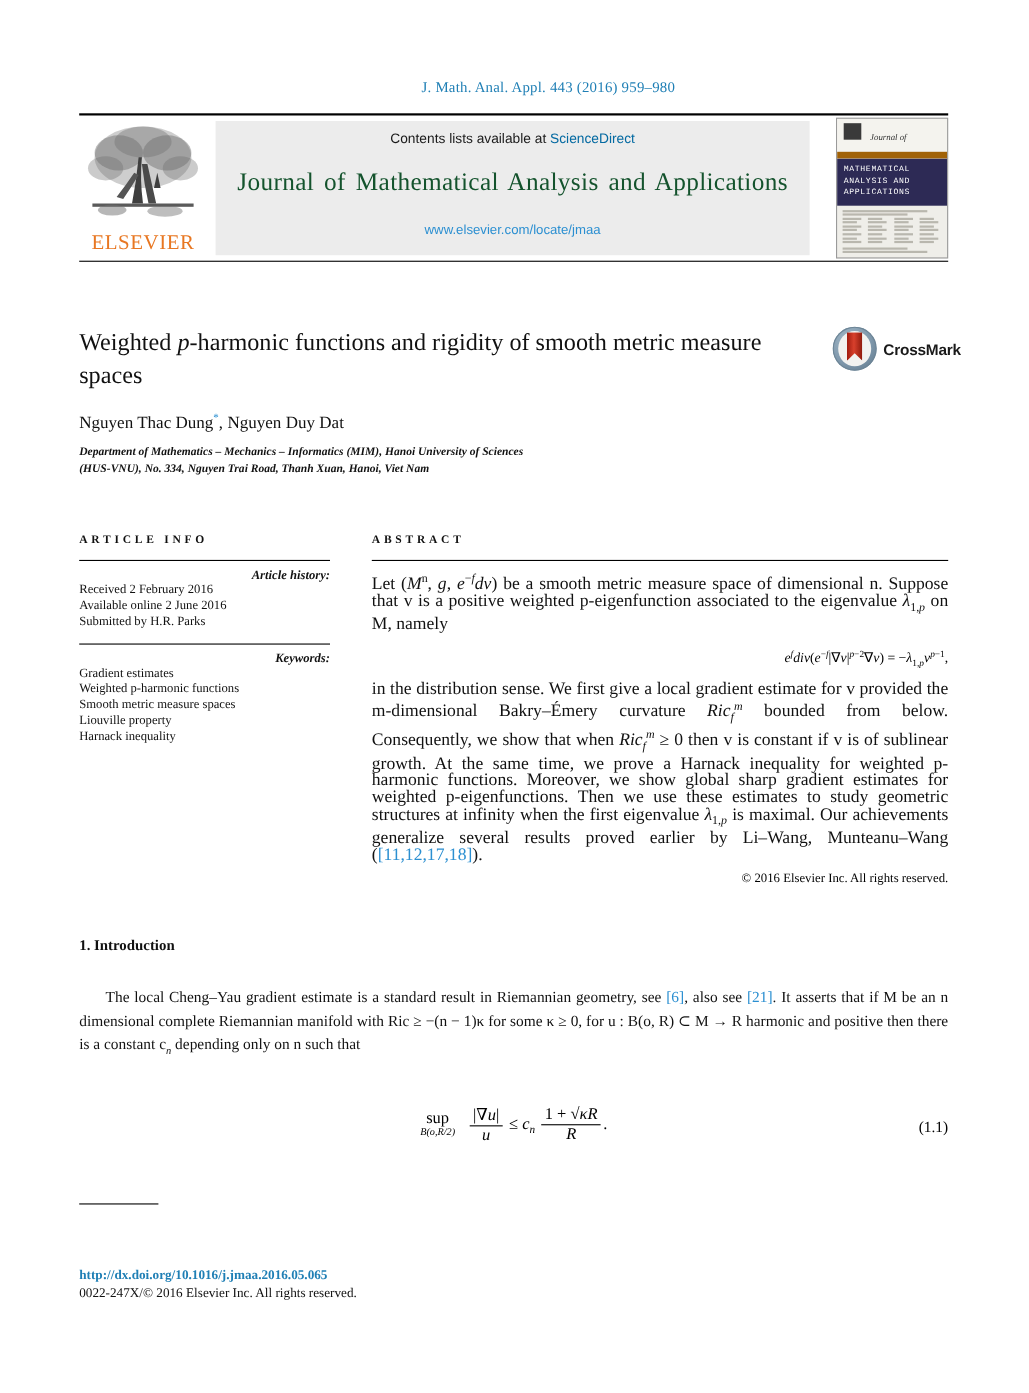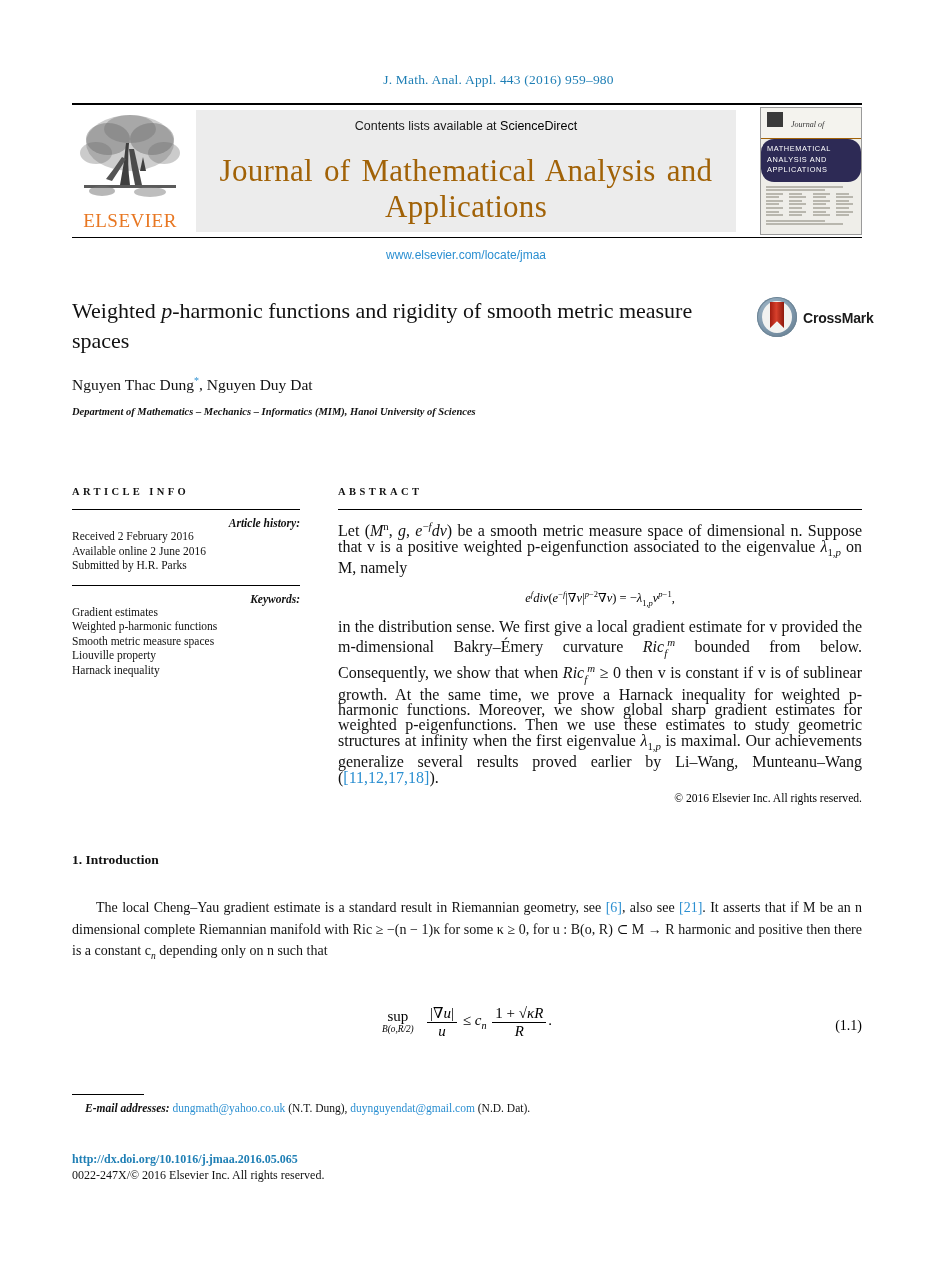--- a/index.html
+++ b/index.html
@@ -80,26 +80,26 @@
     height: 122px;
     background: #ececec;
     text-align: center;
   }
   .sd-line {
     margin-top: 9px;
     font-family: "Liberation Sans", sans-serif;
     font-size: 12.5px;
     color: #1a1a1a;
   }
-  .sd-link { color: #000000; }
+  .sd-link { color: #0369a1; }
   .journal-title {
     margin-top: 20px;
     font-family: "Liberation Serif", serif;
-    font-size: 31px;
-    color: #a16207;
+    font-size: 23px;
+    color: #14532d;
     letter-spacing: .3px;
     word-spacing: 3px;
   }
   .jmaa-url {
     margin-top: 23px;
     font-family: "Liberation Sans", sans-serif;
     font-size: 12px;
     color: #2b8fd1;
   }
   .cover-thumb {
@@ -108,46 +108,45 @@
     width: 100px;
     height: 126px;
     border: 1px solid #9a9a9a;
     background: #efeee9;
     overflow: hidden;
   }
   .cov-top {
     height: 30px;
     position: relative;
     background: #f4f3ee;
-    border-bottom: 1px solid #a16207;
+    border-bottom: 6px solid #a16207;
     text-decoration: underline;
   }
   .cov-els {
     position: absolute;
     left: 6px; top: 4px;
     width: 16px; height: 15px;
     background: #3a3a3a;
   }
   .cov-journal {
     position: absolute;
     left: 30px; top: 12px;
     font-family: "Liberation Serif", serif;
     font-style: italic;
     font-size: 8px;
     color: #333;
   }
   .cov-band {
     background: #2d2a55;
     color: #fff;
     padding: 5px 6px 6px 6px;
-    font-family: Liberation Sans, sans-serif;
+    font-family: Liberation Mono, monospace;
     font-size: 7.4px;
     line-height: 10.5px;
     letter-spacing: .6px;
-    border-radius: 13px;
   }
   .cov-body {
     padding: 4px 5px;
     font-size: 4px;
     line-height: 5px;
     color: #6b6b66;
   }
   .cov-row {
     display: flex;
     gap: 3px;
@@ -274,23 +273,24 @@
   }
   .info-block { margin-bottom: 10px; }
   .abstract-body {
     margin-top: 9px;
     font-size: 16px;
     line-height: 15.4px;
     text-align: justify;
     color: #111;
   }
   .abs-eq {
-    text-align: center;
+    text-align: right;
     margin: 13px 0 12px 0;
     font-size: 12.5px;
+    font-family: Liberation Serif, serif;
   }
   .abs-copyright {
     text-align: right;
     margin-top: 7px;
     font-size: 11.6px;
   }
   .cite-link { color: #2b8fd1; }
 
   
   .intro-head {
@@ -488,20 +488,21 @@
     </div>
     <div class="cm-text">CrossMark</div>
   </div>
 
   <div class="authors">
     <span>Nguyen Thac Dung</span><sup>*</sup><span>, Nguyen Duy Dat</span>
   </div>
 
   <div class="affil">
     <div>Department of Mathematics – Mechanics – Informatics (MIM), Hanoi University of Sciences</div>
+    <div>(HUS-VNU), No. 334, Nguyen Trai Road, Thanh Xuan, Hanoi, Viet Nam</div>
   </div>
 
   <div class="infocol">
     <div class="sechead">ARTICLE INFO</div>
     <div class="rule"></div>
     <div class="info-block">
       <div class="subhead">Article history:</div>
       <div class="infoline">Received 2 February 2016</div>
       <div class="infoline">Available online 2 June 2016</div>
       <div class="infoline">Submitted by H.R. Parks</div>
@@ -572,25 +573,18 @@
       <span class="frac">
         <span class="num">1 + √<span class="mi">κ</span><span class="mi">R</span></span>
         <span class="den mi">R</span>
       </span>.
     </div>
     <div class="eq-num">(1.1)</div>
   </div>
 
   <div class="foot-rule"></div>
   <div class="footnote">
-    <div class="fn-indent">
-      <span class="mail-lbl">E-mail addresses:</span>
-      <span class="mail-link">dungmath@yahoo.co.uk</span>
-      <span>(N.T. Dung),</span>
-      <span class="mail-link">duynguyendat@gmail.com</span>
-      <span>(N.D. Dat).</span>
-    </div>
   </div>
 
   <div class="doi">http://dx.doi.org/10.1016/j.jmaa.2016.05.065</div>
   <div class="issn">0022-247X/© 2016 Elsevier Inc. All rights reserved.</div>
 
 </div>
 
 </body></html>

